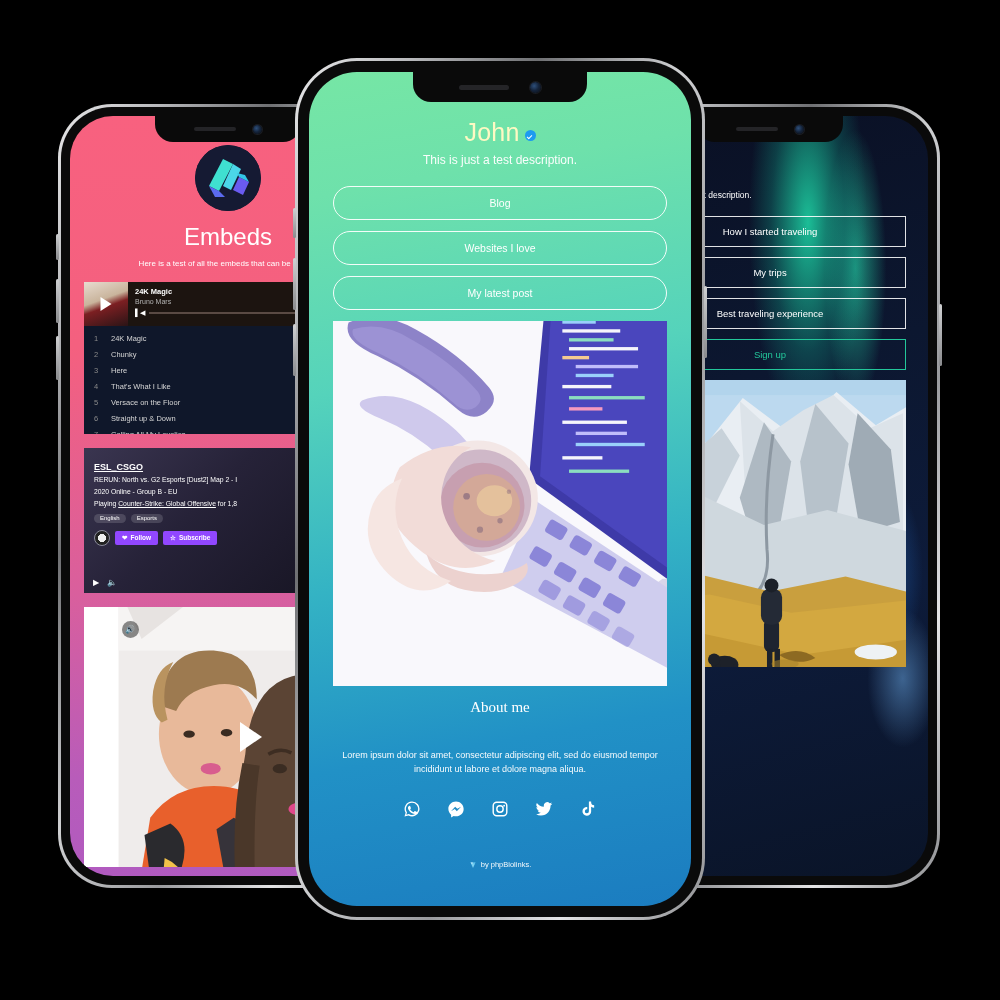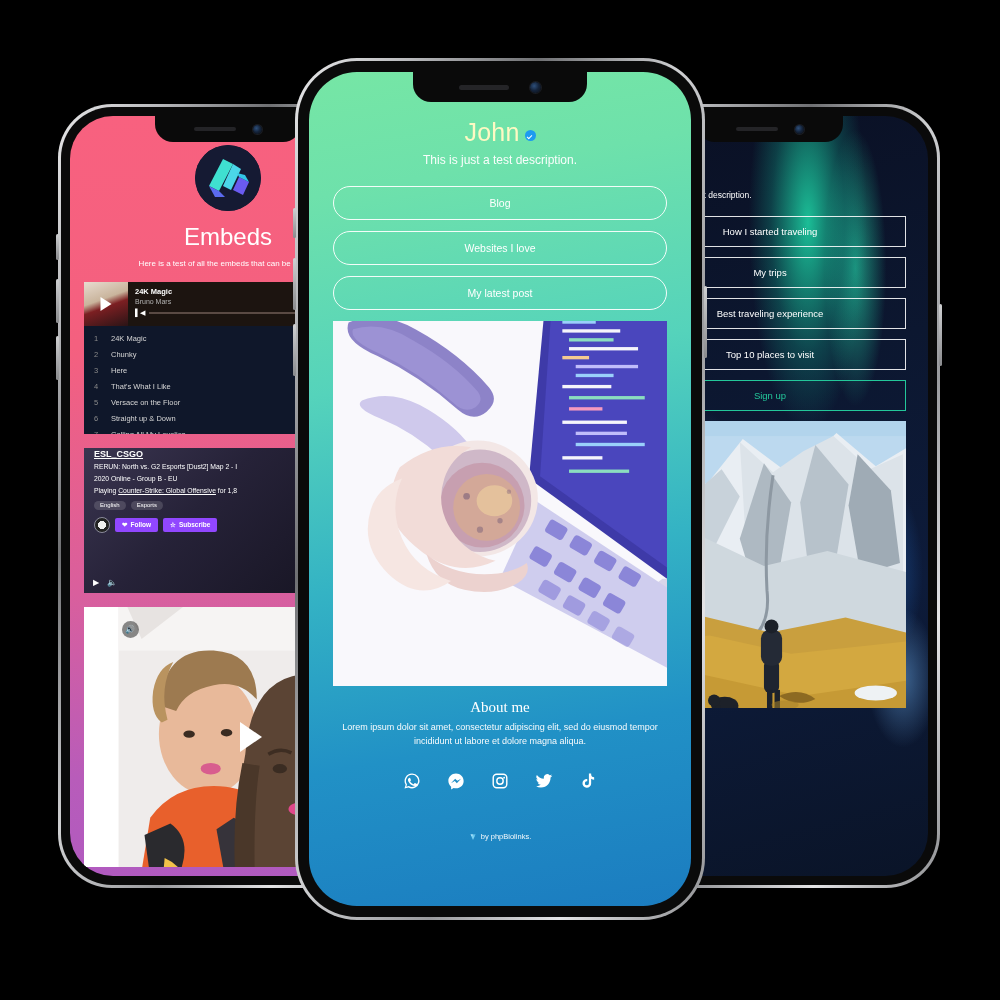--- a/index.html
+++ b/index.html
@@ -86,21 +86,21 @@
     color:#fff; font-size:10.5px; text-align:center; margin-bottom:11px;
     background: transparent;
   }
   .john-photo {
     margin: 7px 24px 0; height: 365px; background:#fff;
     position: relative; overflow:hidden;
   }
   .about-title { text-align:center; color:#fff; font-size:15px; margin-top:13px; font-weight:400;font-family:Liberation Serif, serif; }
   .about-text {
     text-align:center; color:#fff; font-size:9px; line-height:1.5;
-    padding: 5px 30px 0; opacity:.96;
+    padding: 5px 30px 0; opacity:.96;margin-top:28px;
   }
   .socials { display:flex; justify-content:center; gap:26px; margin-top:24px; }
   .socials svg { width:18px; height:18px; fill:#fff; }
   .credit {
     text-align:center; color:#fff; font-size:7.5px; margin-top:38px;
     display:flex; align-items:center; justify-content:center; gap:4px; opacity:.95;
   }
   .gem { width:8px; height:8px; }
 
   
@@ -140,21 +140,21 @@
   .sp-bar { display:flex; align-items:center; gap:4px; margin-top:4px; padding-right:8px; }
   .sp-bar .ic { color:#fff; font-size:7px; }
   .sp-bar .line { flex:1; height:2px; background:#5a4a44; }
   .sp-list { padding:4px 0 0 0; }
   .sp-row { display:flex; gap:9px; padding:3.5px 10px; color:#d6d6d6; font-size:7.5px; }
   .sp-row .n { color:#8a8a8a; width:8px; }
   
   .tw {
     height: 145px; position:relative; color:#fff;
     background: linear-gradient(135deg,#3a3550 0%,#262238 40%,#14121f 100%);
-    padding: 1px 10px;
+    padding: 14px 10px;
   }
   .tw-name { font-size:9px; font-weight:bold; text-decoration:underline; }
   .tw-line { font-size:6.8px; margin-top:3px; line-height:1.35; }
   .tw-line u { text-decoration: underline; }
   .tw-tags { display:flex; gap:5px; margin-top:5px; }
   .tw-tag { background:rgba(255,255,255,.15); border-radius:8px; padding:1.5px 6px; font-size:6px; }
   .tw-actions { display:flex; gap:5px; margin-top:7px; align-items:center; }
   .tw-av {
     width:16px;height:16px;border-radius:50%;
     background: radial-gradient(circle at 50% 50%, #efefef 0 40%, #222 41% 100%);
@@ -378,21 +378,20 @@
                 <div class="jane-name">
                   <span>Jane</span>
                   <span class="verified"></span>
                 </div>
                 <div class="jane-desc">This is another test description.</div>
               </div>
               <div class="jane-links">
                 <a class="rect-btn">How I started traveling</a>
                 <a class="rect-btn">My trips</a>
                 <a class="rect-btn">Best traveling experience</a>
-                <a class="rect-btn">Top 10 places to visit</a>
                 <a class="rect-btn green">Sign up</a>
               </div>
               <div class="jane-photo">
                 <svg viewBox="0 0 180 290" width="100%" height="100%" preserveAspectRatio="xMidYMid slice">
                   <rect width="180" height="290" fill="#bcd9ef"></rect>
                   <rect width="180" height="60" fill="#b2d4ec"></rect>
                   <path d="M0 96 L26 74 L48 92 L72 62 L104 86 L134 58 L160 80 L180 68 L180 200 L0 200 Z" fill="#e9eef3"></path>
                   <path d="M0 100 L22 80 L40 98 L58 82 L70 100 L54 132 L30 150 L0 140 Z" fill="#c8d2da"></path>
                   <path d="M70 64 L92 84 L112 70 L132 60 L156 82 L178 72 L178 150 L104 166 L74 130 Z" fill="#dce3e9"></path>
                   <path d="M86 78 L104 104 L96 150 L82 168 L70 128 Z" fill="#aeb9c2"></path>

